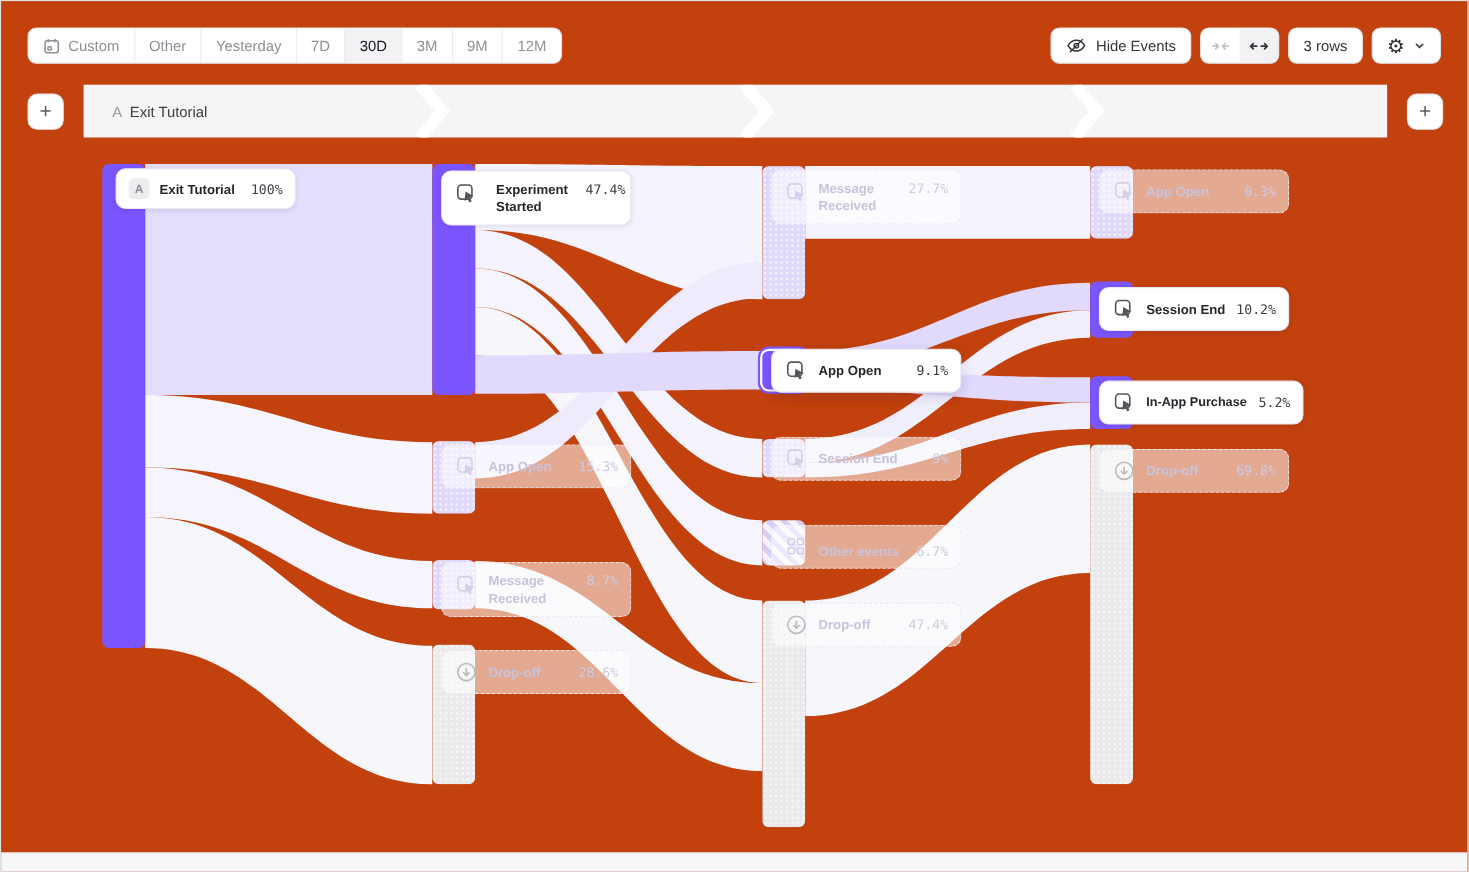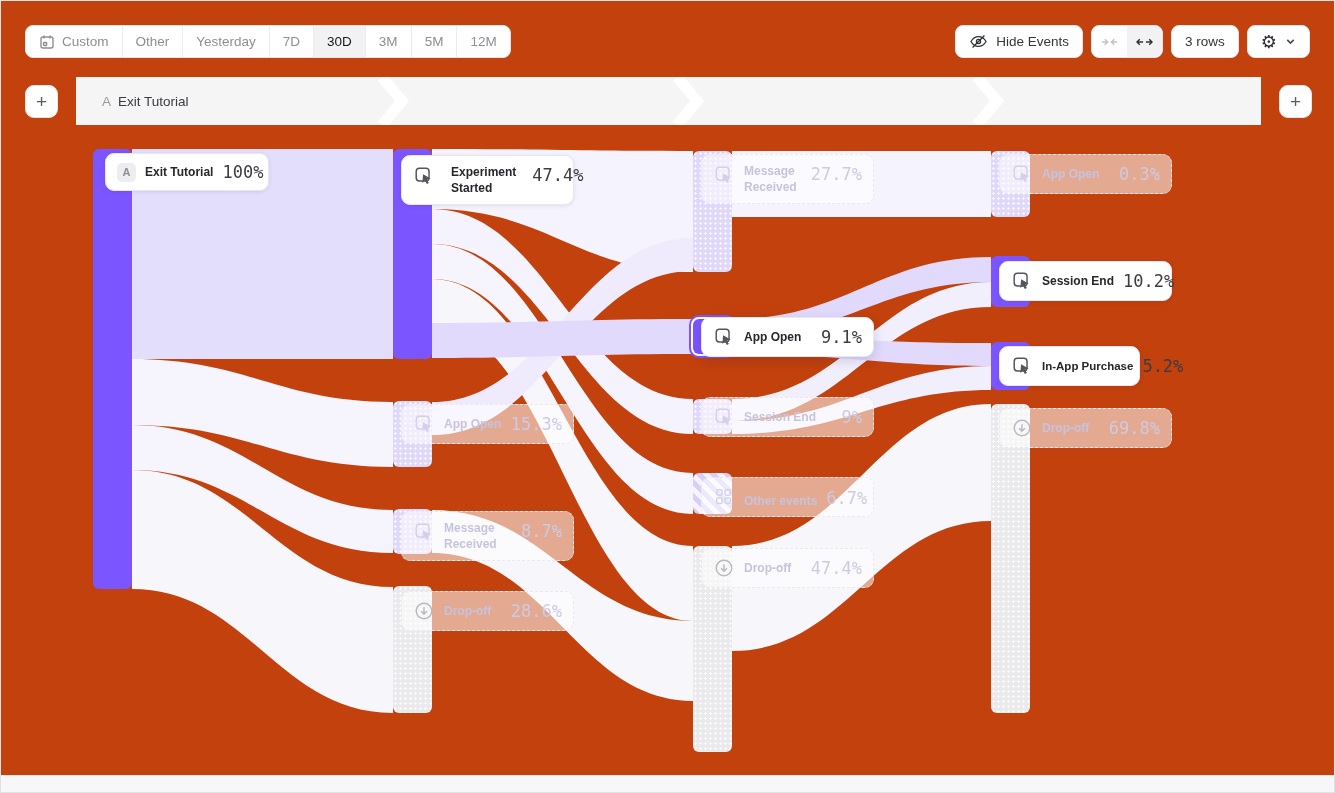--- a/index.html
+++ b/index.html
@@ -69,21 +69,21 @@
   }
   .bar.selected{ box-shadow:0 0 0 2px #fff, 0 0 0 4px #7B55FF; }
 
   .card{
     position:absolute; z-index:2; display:flex; align-items:center; gap:9px;
     background:#fff; border:1px solid #E9E7F1; border-radius:9px; padding:8px 11px;
     box-shadow:0 1px 4px rgba(35,25,90,.10); cursor:pointer;
   }
   .card .title{ font-size:12px; font-weight:bold; color:#26262C; white-space:nowrap; }
   .card .pct{
-    margin-left:auto; font-family:"DejaVu Sans Mono", monospace; font-size:17px; color:#3C3C44; white-space:nowrap;
+    margin-left:auto; font-family:"DejaVu Sans Mono", monospace; font-size:12px; color:#3C3C44; white-space:nowrap;
   }
   .card.two{ align-items:flex-start; }
   .card.two .title{ white-space:normal; width:82px; line-height:1.35; }
   .card.two .pct{ margin-top:1px; }
   .card.two .evicon{ margin-top:1px; }
   .card.faded{
     background:rgba(255,255,255,.55); border:1px dashed #EAE7F4; box-shadow:none;
   }
   .card.faded .title{ color:#C8C3DD; }
   .card.faded .pct{ color:#CFCAE3; }
@@ -127,21 +127,21 @@
     <div class="seg">
         <span>7D</span>
       </div>
     <div class="seg selected">
         <span>30D</span>
       </div>
     <div class="seg">
         <span>3M</span>
       </div>
     <div class="seg">
-        <span>5M</span>
+        <span>9M</span>
       </div>
     <div class="seg">
         <span>12M</span>
       </div>
   </div>
 
   <div class="right-tools">
     <div class="tool-btn">
       <span class="icon">
         <svg width="19" height="19" viewBox="0 0 24 24" fill="none" stroke="#2F2F36" stroke-width="1.6">
@@ -367,21 +367,21 @@
     <span class="evicon icon">
       <svg width="22" height="22" viewBox="0 0 24 24" fill="none" stroke="currentColor" stroke-width="1.6">
         <rect x="3.5" y="3.5" width="14" height="14" rx="3.5"></rect>
         <path d="M11 10l8.2 4.6-4 1.1 2.1 3.9-2.2 1.2-2.1-3.9-2.8 2.6z" fill="currentColor" stroke="none"></path>
       </svg>
     </span>
     <span class="title">Session End</span>
     <span class="pct">10.2%</span>
   </div>
 
-  <div class="card" style="left:998px; top:345px; width:141px;">
+  <div class="card" style="left:998px; top:345px; width:186px;">
     <span class="evicon icon">
       <svg width="22" height="22" viewBox="0 0 24 24" fill="none" stroke="currentColor" stroke-width="1.6">
         <rect x="3.5" y="3.5" width="14" height="14" rx="3.5"></rect>
         <path d="M11 10l8.2 4.6-4 1.1 2.1 3.9-2.2 1.2-2.1-3.9-2.8 2.6z" fill="currentColor" stroke="none"></path>
       </svg>
     </span>
     <span class="title" style="font-size:11.5px;">In-App Purchase</span>
     <span class="pct">5.2%</span>
   </div>
 

